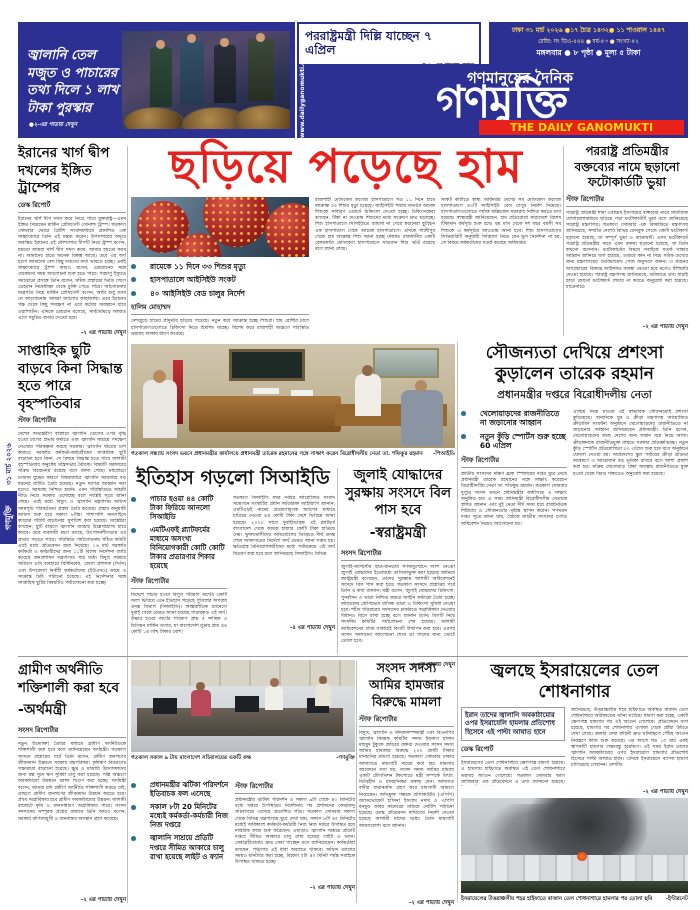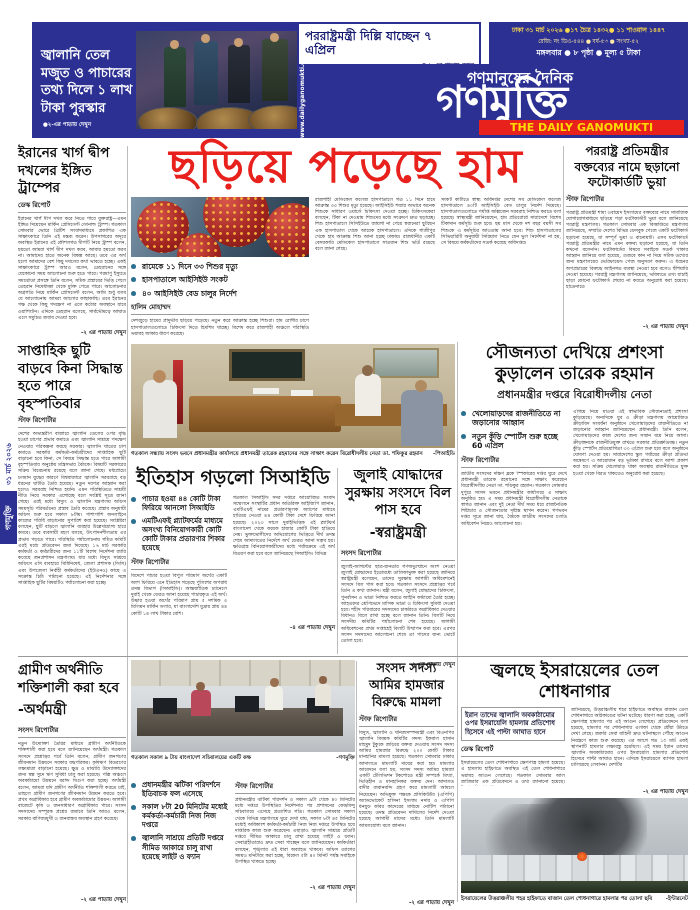--- a/index.html
+++ b/index.html
@@ -1,20 +1,20 @@
 <!DOCTYPE html>
 <html><head>
 <meta charset="utf-8">
 <style>
   html,body{margin:0;padding:0;background:#9a9a9a;}
   .page{position:relative;width:700px;height:910px;background:#ffffff;overflow:hidden;
         font-family:"DejaVu Sans","Liberation Sans",sans-serif;color:#111;}
   .abs{position:absolute;}
   
-  .promo-box{left:32px;top:22px;width:277px;height:116px;background:#2b3092;}
+  .promo-box{left:18px;top:22px;width:277px;height:116px;background:#2b3092;font-style:italic;}
   .promo-text{position:absolute;left:9px;top:24px;width:94px;color:#fff;font-weight:bold;
               font-size:13px;line-height:1.35;}
   .promo-note{position:absolute;left:11px;bottom:9px;color:#ffffff;font-size:5.5px;font-weight:bold;}
   .promo-photo{position:absolute;right:5px;top:9px;width:168px;height:98px;overflow:hidden;
                background:linear-gradient(155deg,#3a4266 0%,#55496a 35%,#2a3152 70%,#1c2440 100%);}
   .barrel{position:absolute;border-radius:50%;
           background:radial-gradient(circle at 40% 35%,#b08a4e,#6a4a22 70%,#3c2a12);border:1px solid #555;}
   .pfig{position:absolute;border-radius:4px 4px 0 0;}
   .phead{position:absolute;width:9px;height:9px;border-radius:50%;background:#caa074;}
   .strip-box{left:297px;top:22px;width:184px;height:53px;background:#fff;border:2px solid #2b3092;box-sizing:border-box;}
@@ -40,21 +40,21 @@
   .hl{font-weight:bold;color:#0c0c0c;}
   .h-md{font-size:13.5px;line-height:1.3;}
   .h-sm{font-size:12px;line-height:1.3;text-align:center;}
   .h-lg{font-size:17px;line-height:1.25;text-align:center;}
   .h-xl{font-size:46px;line-height:1.1;text-align:center;color:#e8211d;font-weight:bold;
         letter-spacing:1px;}
   .byline{font-size:6.5px;font-weight:bold;border-bottom:1px solid #9a9a9a;padding-bottom:1px;margin:3px 0 3px;}
   .body-text{font-size:4.7px;line-height:1.32;text-align:justify;color:#222;overflow:hidden;}
   .jump{font-size:5.5px;font-weight:bold;text-align:right;margin-top:1px;color:#111;}
   .attrib{font-size:14px;font-weight:bold;margin-top:2px;}
-  .bullet{display:flex;gap:6px;margin-bottom:4px;}
+  .bullet{display:flex;gap:14px;margin-bottom:4px;}
   .bullet .dot{flex:none;width:5px;height:5px;border-radius:50%;background:#2c7090;margin-top:2px;}
   .bullet .bt{font-size:7.4px;font-weight:bold;line-height:1.3;color:#101010;}
   .caption{font-size:5.4px;color:#222;display:flex;justify-content:space-between;gap:4px;margin-top:2px;font-weight:bold;}
   .subhead{font-size:10.5px;font-weight:bold;text-align:center;color:#222;margin-top:2px;}
   .introbox{border:1px solid #9a9a9a;padding:3px;font-size:6.6px;font-weight:bold;line-height:1.35;color:#1a1a3a;}
   .flexrow{display:flex;gap:6px;}
   .photo{position:relative;overflow:hidden;background:#ccc;}
   
   .stamp{left:1px;top:386px;width:15px;height:158px;writing-mode:vertical-rl;transform:rotate(180deg);
          display:flex;align-items:center;}

